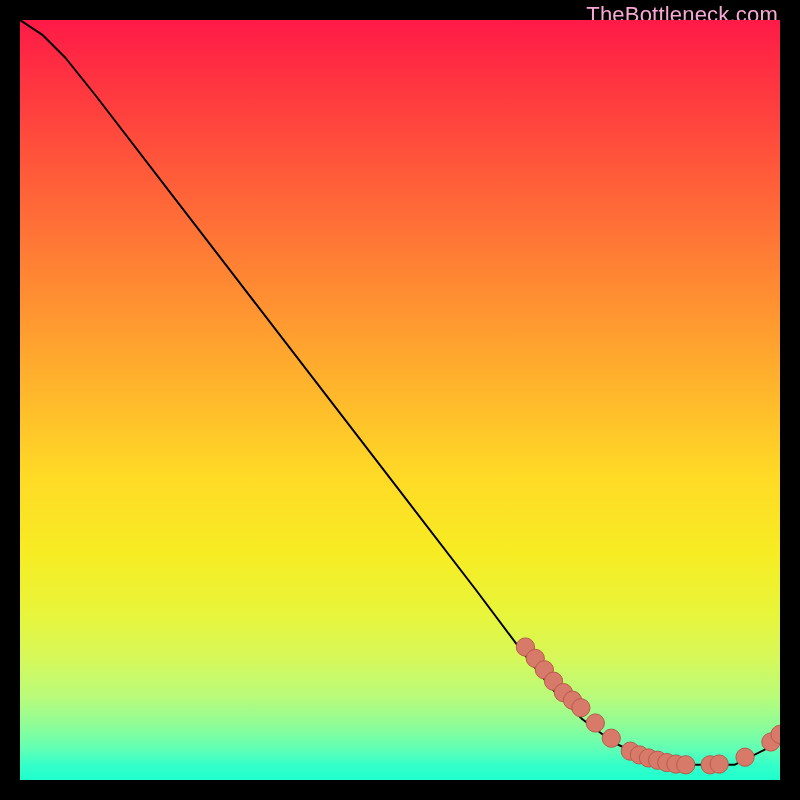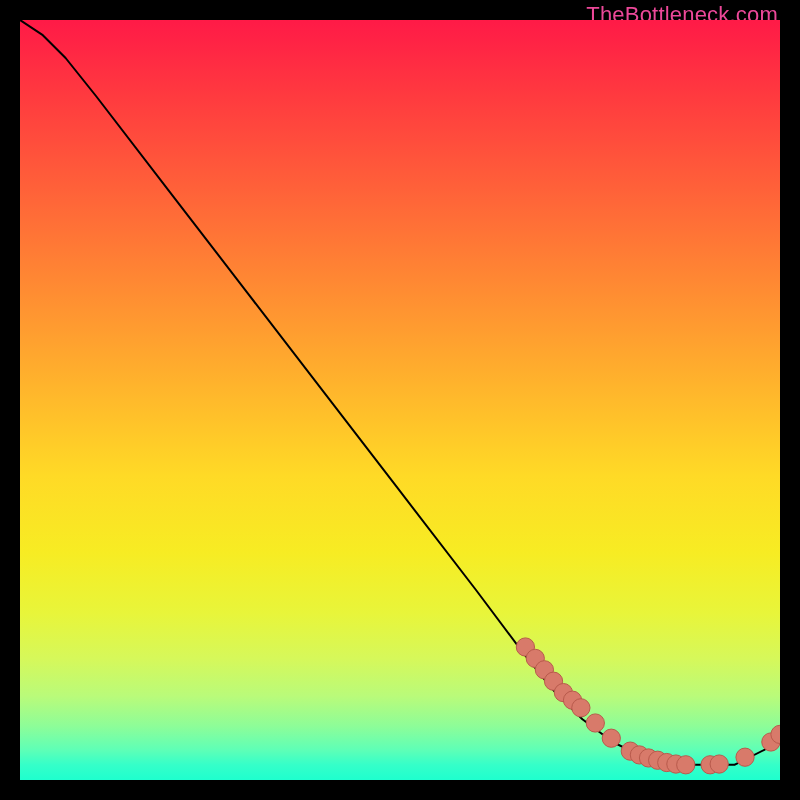--- a/index.html
+++ b/index.html
@@ -53,21 +53,21 @@
     position: absolute;
     left: 0;
     top: 0;
     width: 760px;
     height: 760px;
   }
   .watermark {
     position: absolute;
     top: 2px;
     right: 22px;
-    color: #ec4899;
+    color: #f9a8d4;
     font-family: Arial, Helvetica, sans-serif;
     font-size: 22px;
     letter-spacing: 0.2px;
     user-select: none;
     margin-left: 48px;
   }
 </style>
 </head>
 <body>
 

